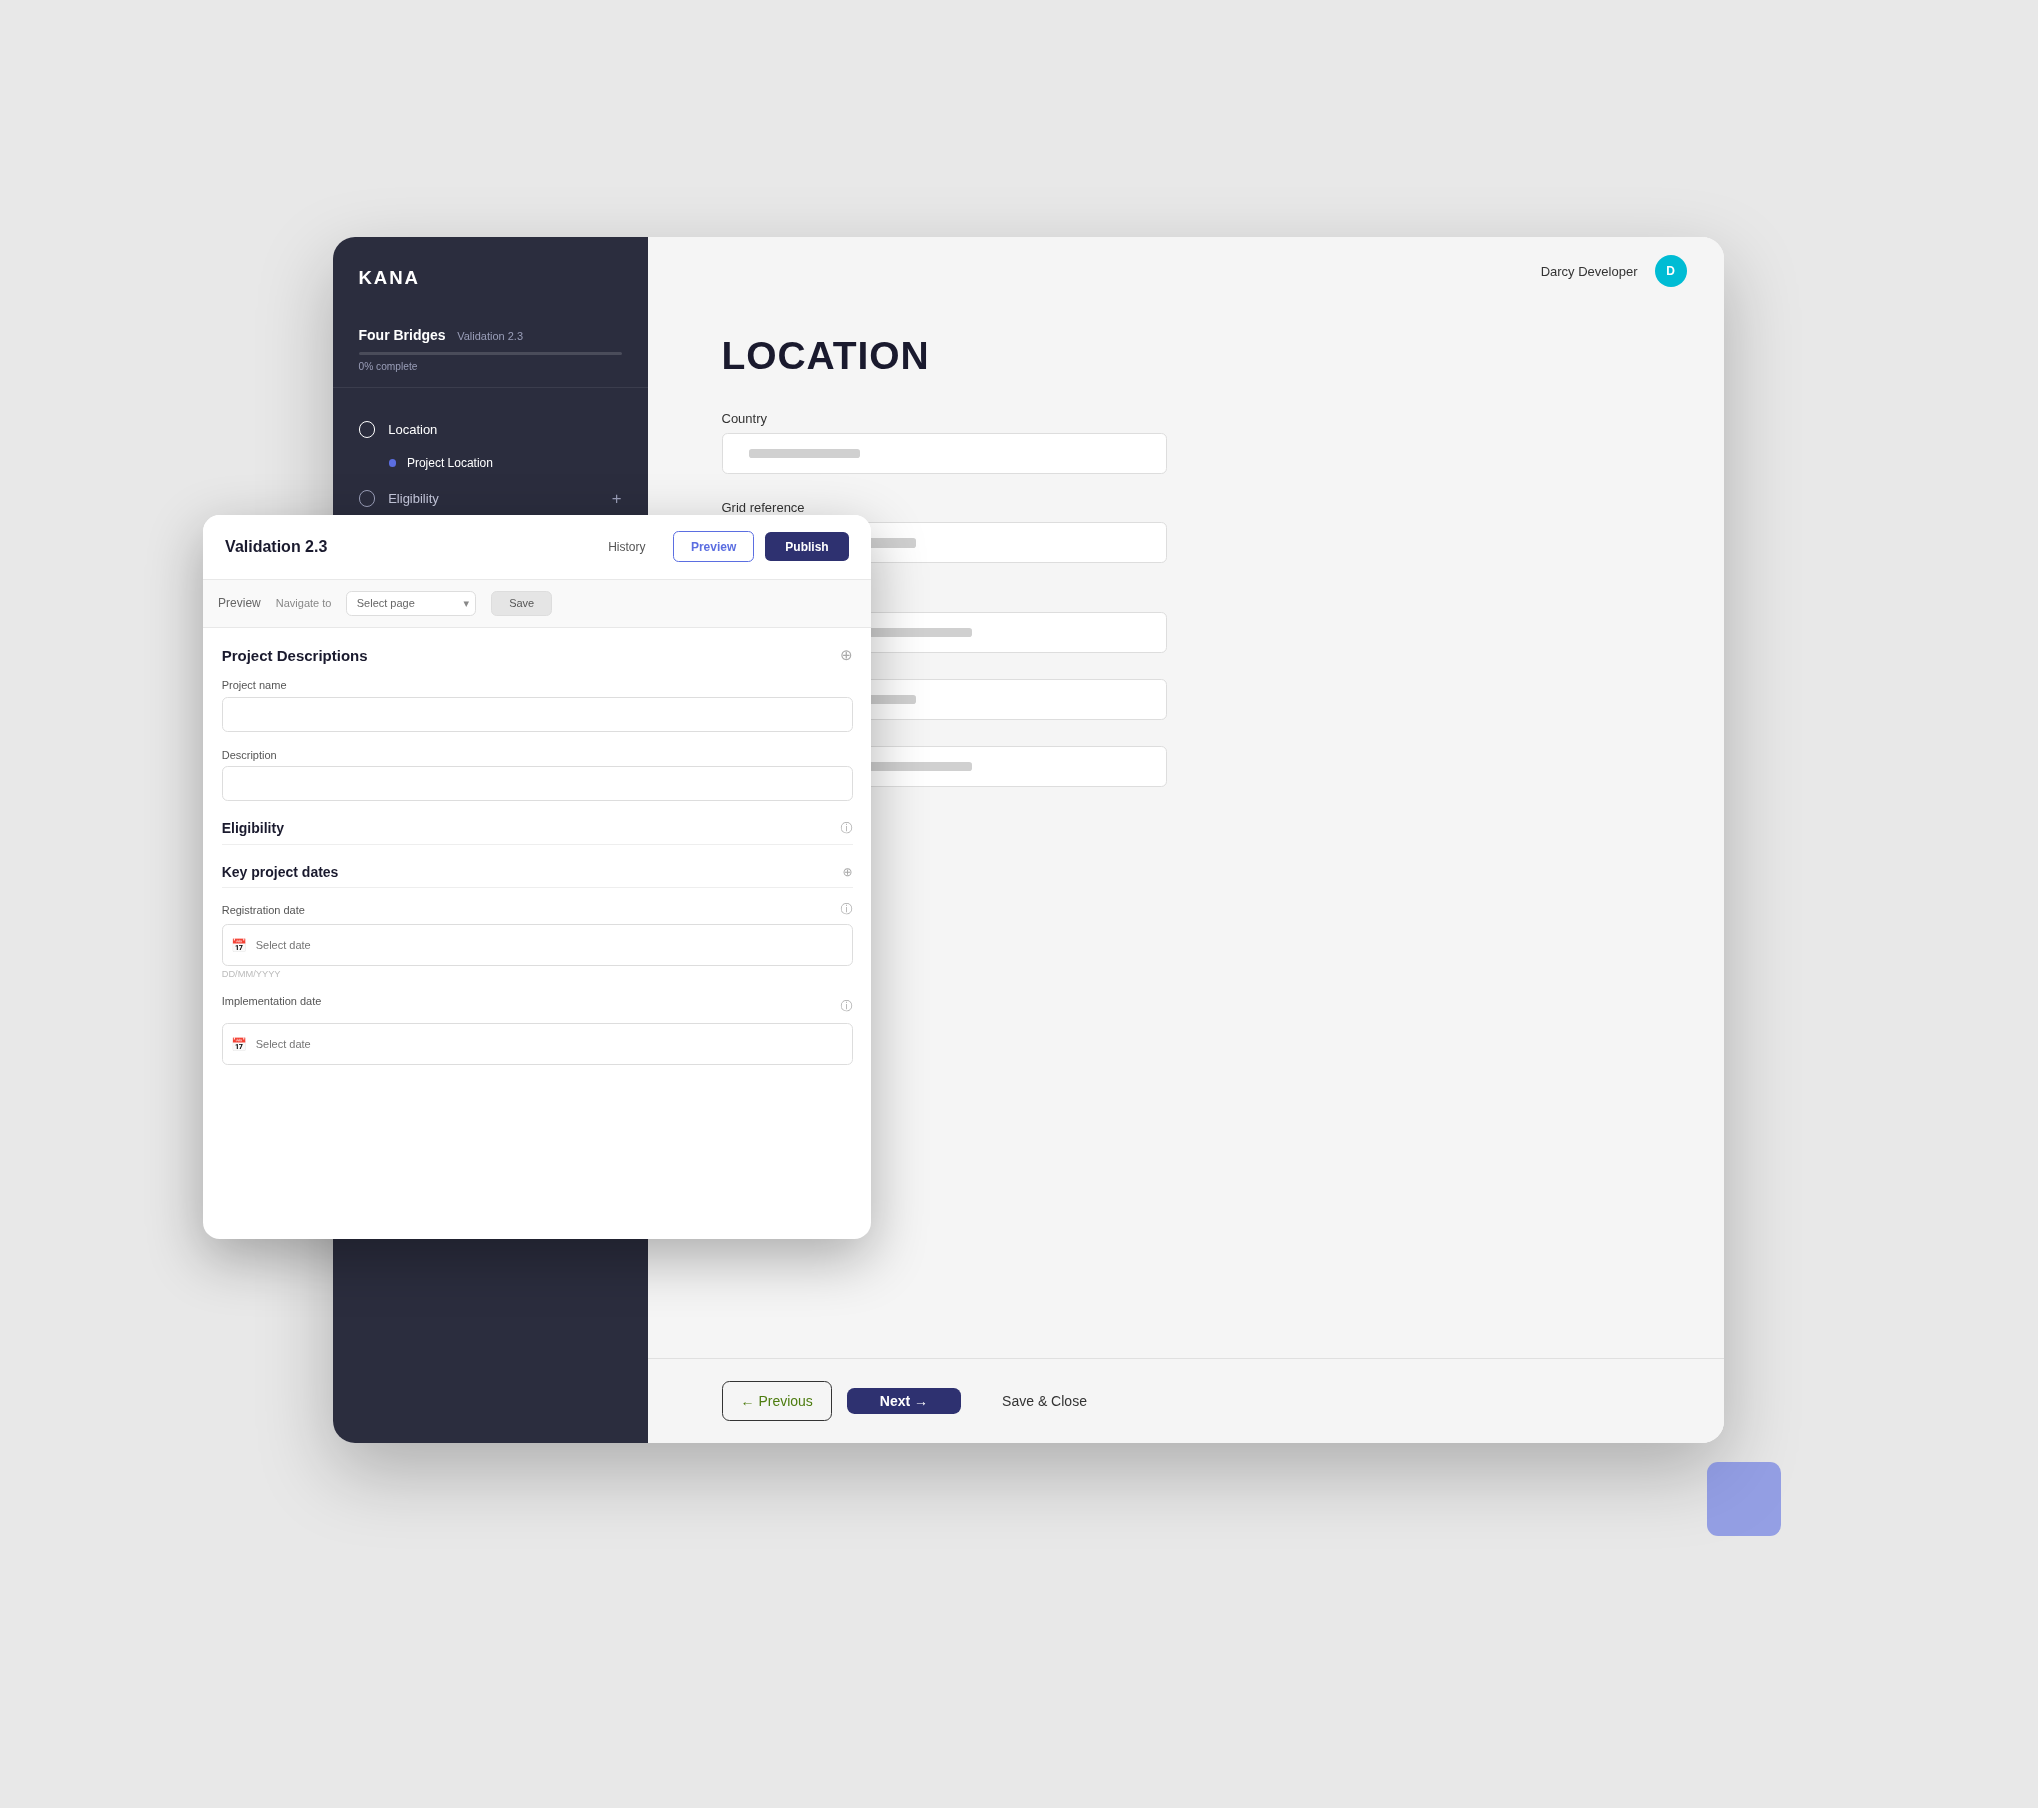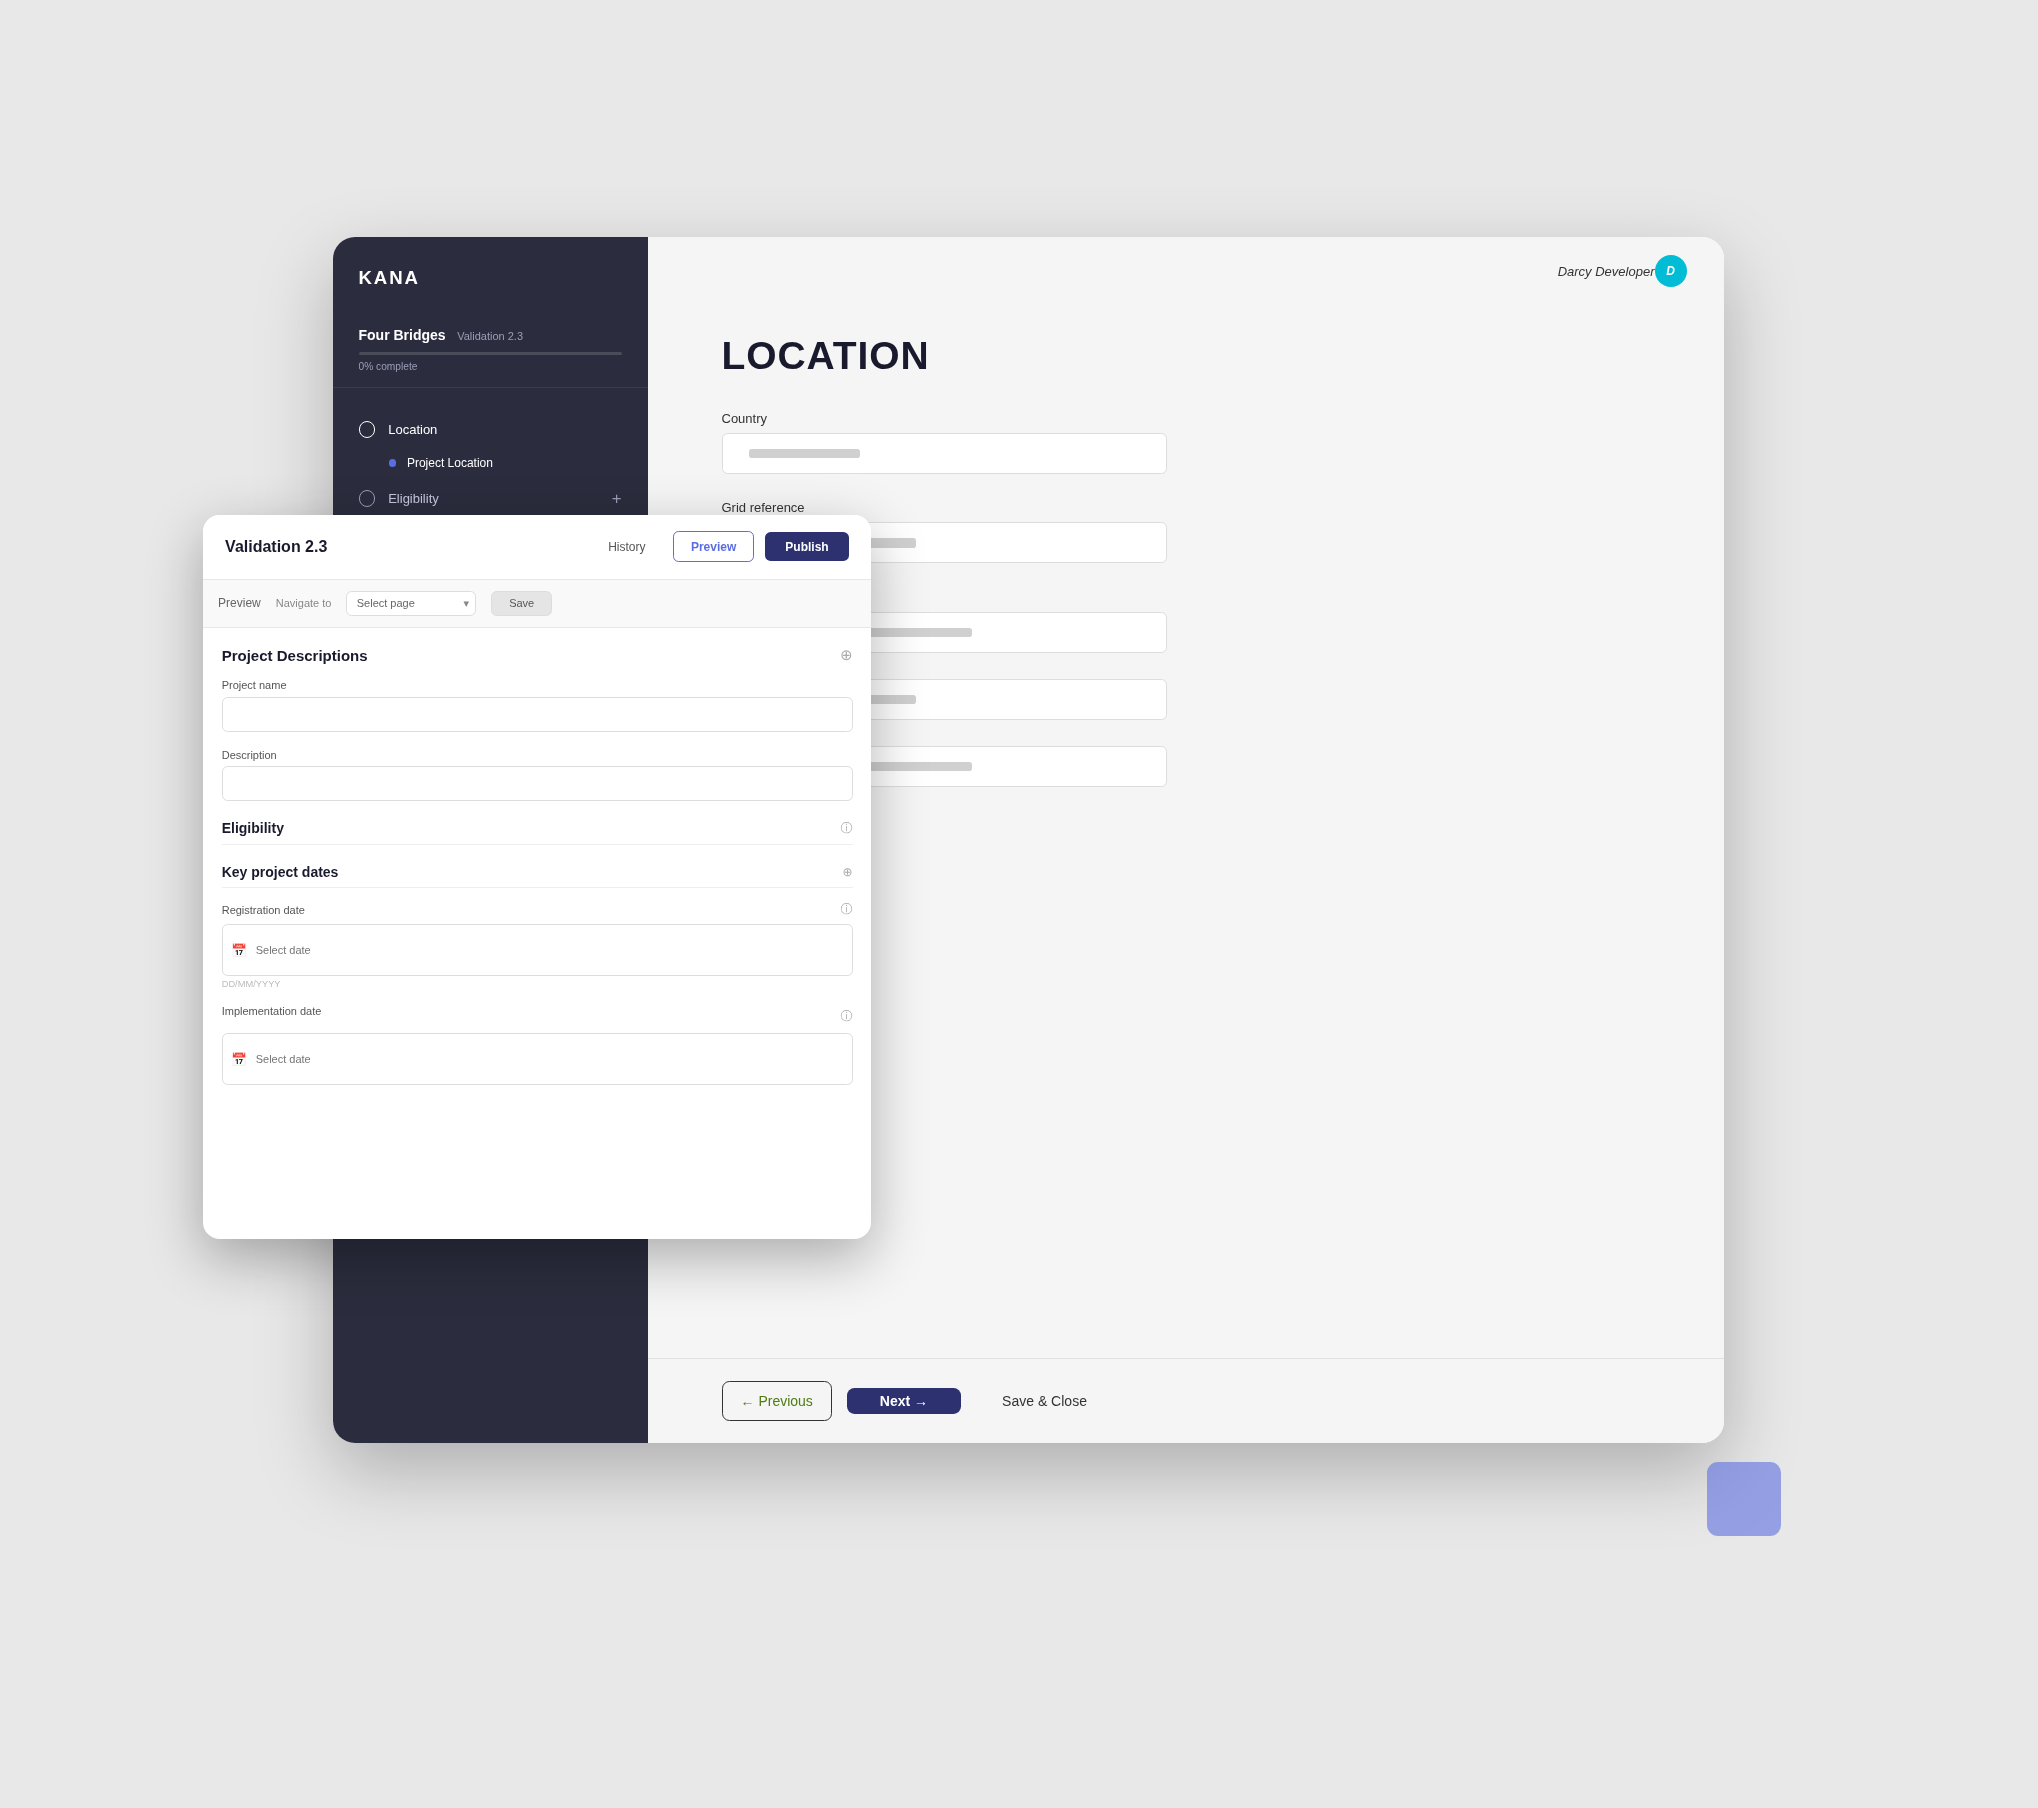--- a/index.html
+++ b/index.html
@@ -180,24 +180,23 @@
       display: flex;
       justify-content: flex-end;
       align-items: center;
       padding: 18.6px 37px;
       background: #f5f5f5;
     }
 
     .user-badge {
       display: flex;
       align-items: center;
-      gap: 0;
+      gap: 17px;
       color: #333;
       font-size: 13px;
-      font-style: italic;
     }
 
     .user-avatar {
       width: 32px;
       height: 32px;
       border-radius: 50%;
       background: #00bcd4;
       display: flex;
       align-items: center;
       justify-content: center;
@@ -491,21 +490,21 @@
       font-weight: 600;
       color: #1a1a2e;
     }
 
     .date-input-wrap {
       position: relative;
     }
 
     .date-input {
       width: 100%;
-      height: 52px;
+      height: 42px;
       border: 0.9px solid #ddd;
       border-radius: 5.6px;
       background: #fff;
       padding: 0 11px 0 33px;
       font-size: 11px;
       color: #999;
     }
 
     .cal-icon {
       position: absolute;

